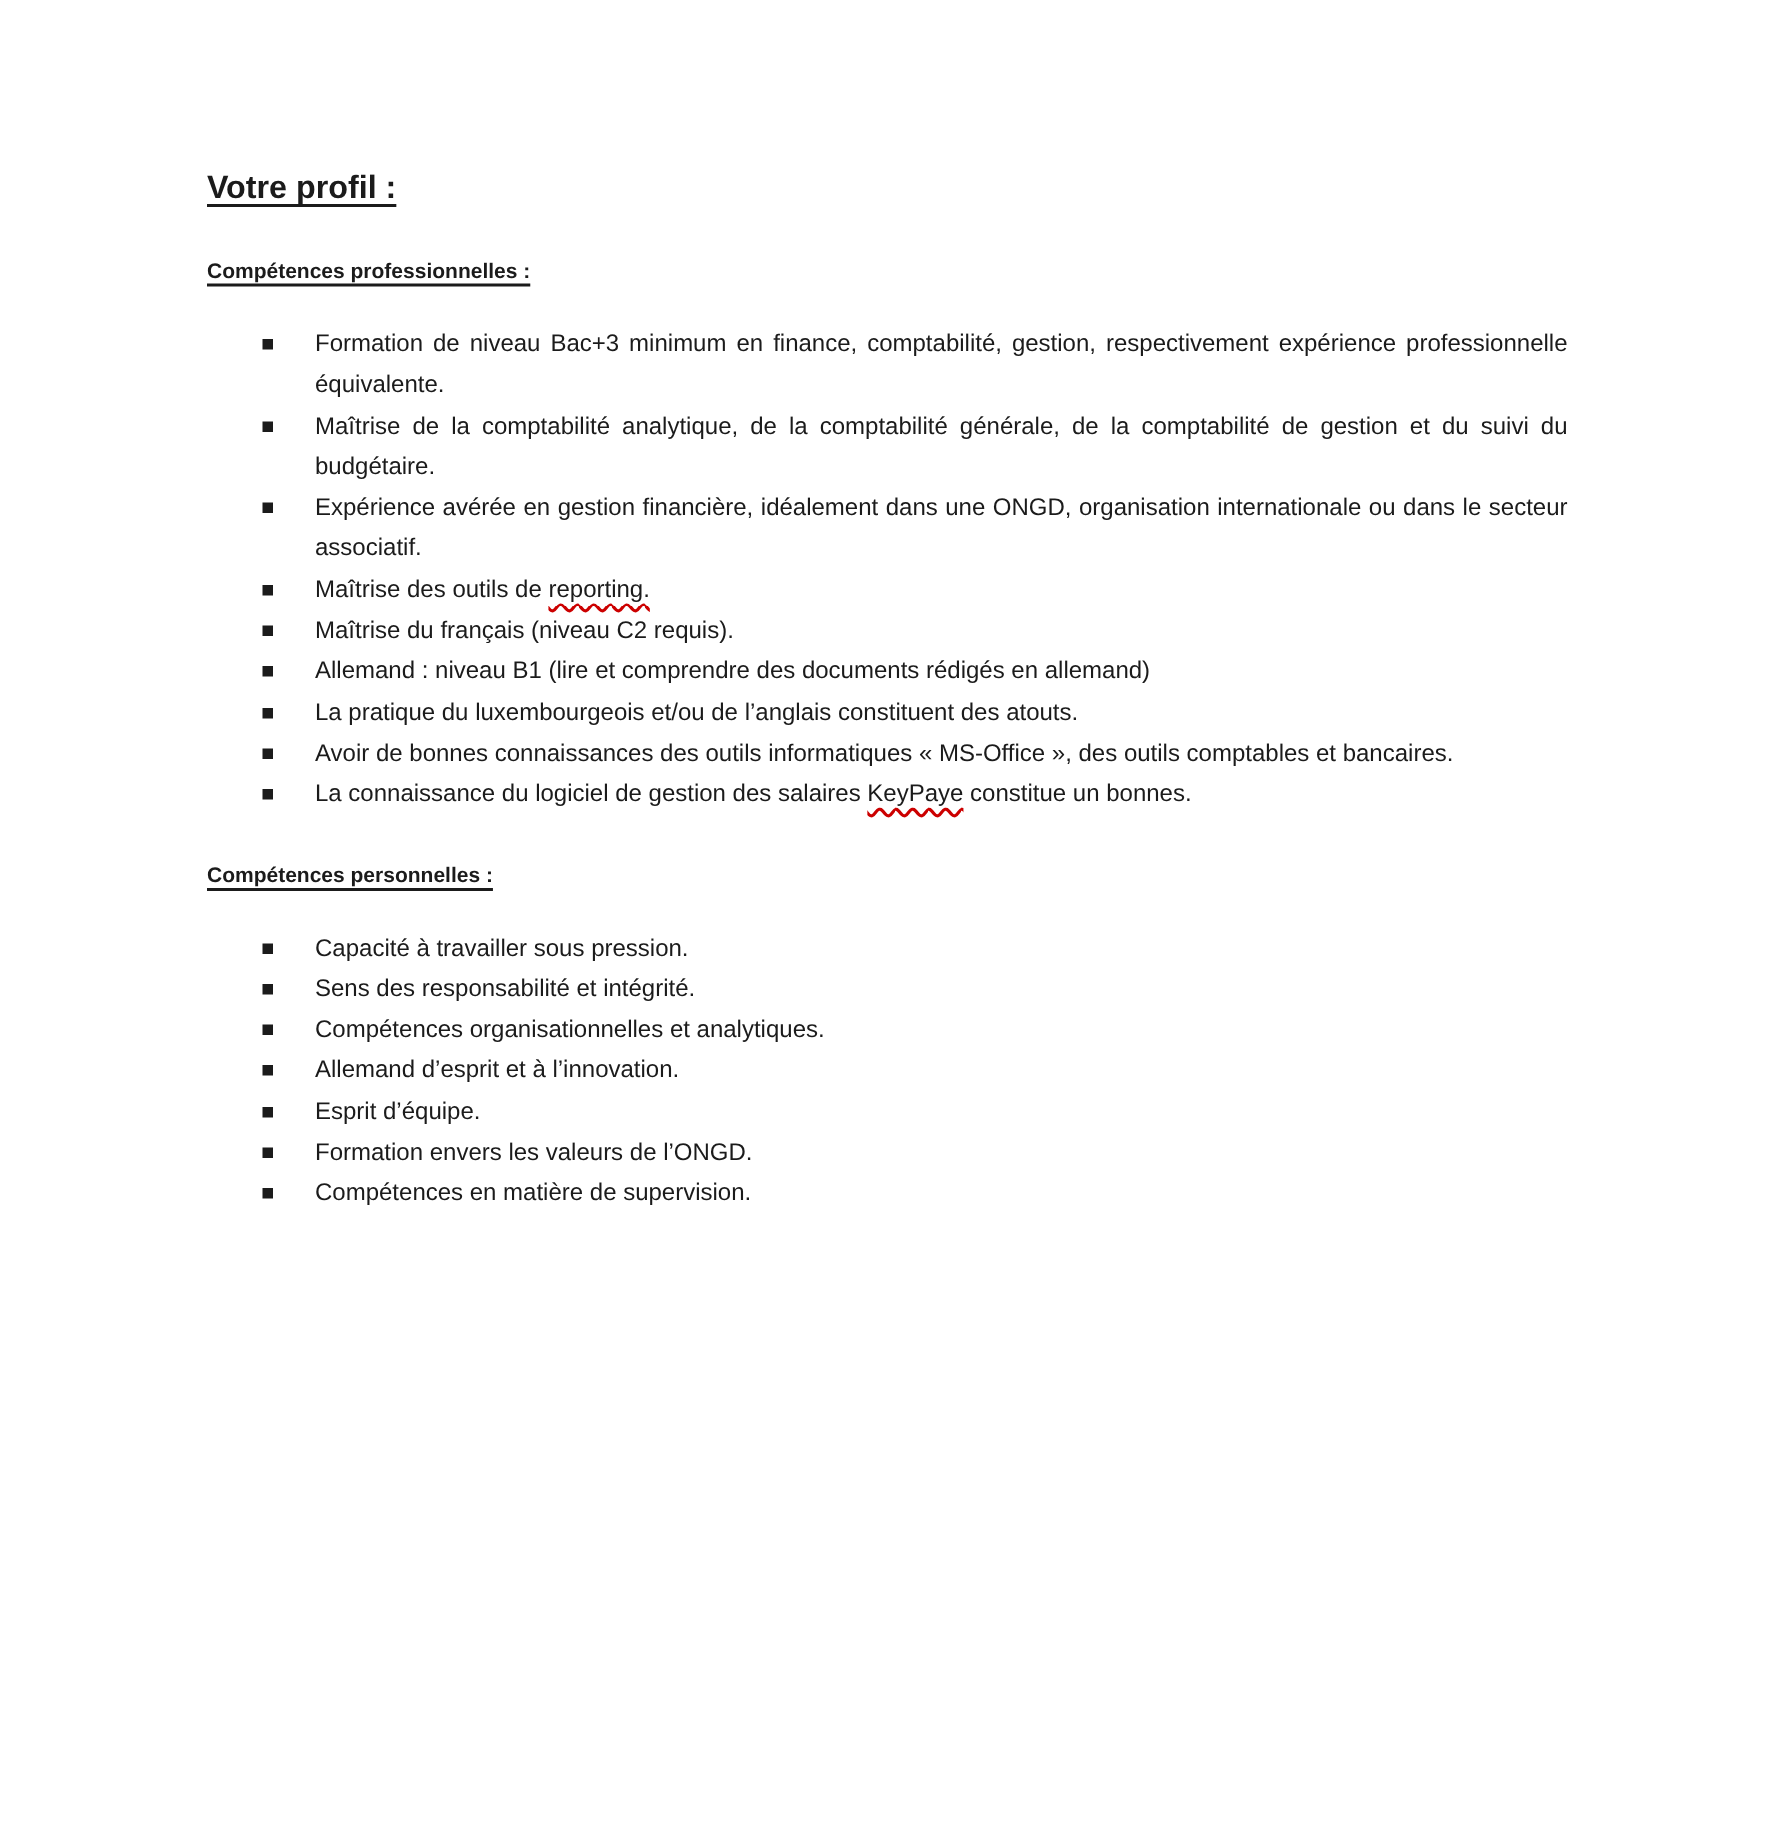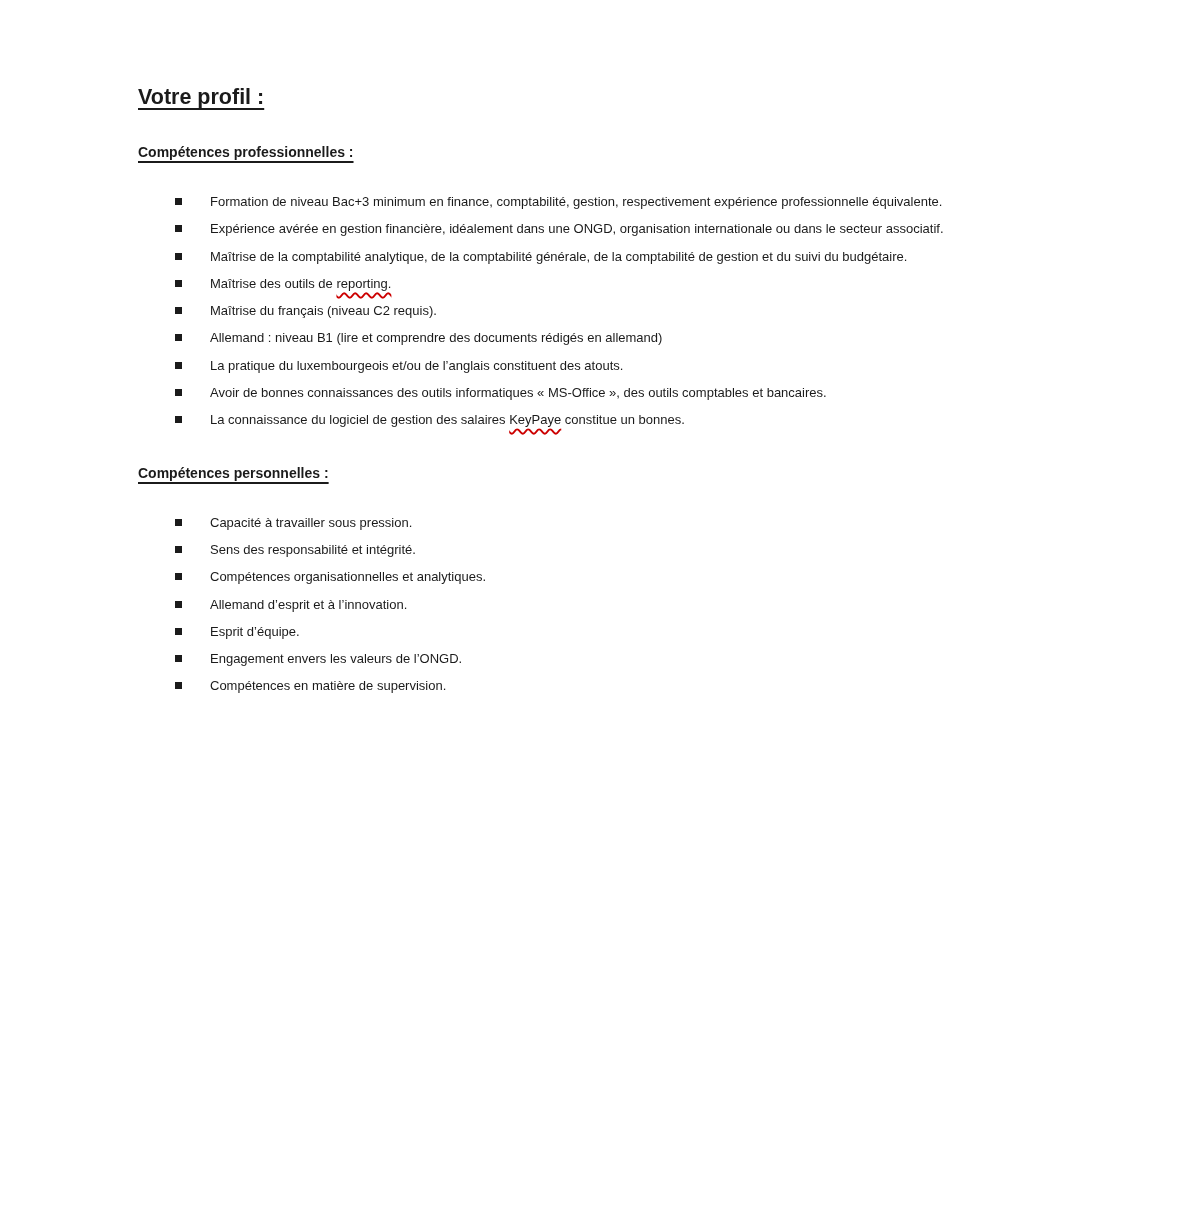--- a/index.html
+++ b/index.html
@@ -2,21 +2,21 @@
 <html lang="fr" style="--text-color: #1b1b1b; --page-bg: #ffffff; --squiggle-color: #cc0000;"><head>
 <meta charset="utf-8">
 <style>
   html, body { margin: 0; padding: 0; background: #ffffff; }
   .page {
     position: relative;
     width: 1180px;
     height: 1228px;
     background: var(--page-bg, #ffffff);
     box-sizing: border-box;
-    padding: 84px 135px 0 138px;
+    padding: 112px 135px 0 138px;
     font-family: "Liberation Sans", sans-serif;
     color: var(--text-color, #1b1b1b);
     overflow: hidden;
   }
   h1.doc-title {
     font-size: 21.5px;
     line-height: 27px;
     font-weight: 700;
     margin: 0 0 29px 0;
     text-decoration: underline;
@@ -33,21 +33,21 @@
     text-underline-offset: 4px;
   }
   ul.list {
     list-style: none;
     margin: 0 0 27px 0;
     padding: 0;
   }
   ul.list li {
     position: relative;
     padding-left: 72px;
-    font-size: 13px;
+    font-size: 16px;
     line-height: 27.3px;
   }
   ul.justified li { text-align: justify; }
   .bullet {
     position: absolute;
     left: 37px;
     top: 10px;
     width: 7px;
     height: 7px;
     background: var(--text-color, #1b1b1b);
@@ -64,36 +64,36 @@
 </head>
 <body>
 
 <div class="page">
   <h1 class="doc-title">Votre profil :</h1>
 
   <section>
     <h2 class="section-heading">Compétences professionnelles :</h2>
     <ul class="list justified">
         <li><span class="bullet"></span><span class="seg">Formation de niveau Bac+3 minimum en finance, comptabilité, gestion, respectivement expérience professionnelle équivalente.</span></li>
+        <li><span class="bullet"></span><span class="seg">Maîtrise de la comptabilité analytique, de la comptabilité générale, de la comptabilité de gestion et du suivi du budgétaire.</span></li>
         <li><span class="bullet"></span><span class="seg">Expérience avérée en gestion financière, idéalement dans une ONGD, organisation internationale ou dans le secteur associatif.</span></li>
-        <li><span class="bullet"></span><span class="seg">Maîtrise de la comptabilité analytique, de la comptabilité générale, de la comptabilité de gestion et du suivi du budgétaire.</span></li>
         <li><span class="bullet"></span><span class="seg">Maîtrise des outils de </span><span class="seg seg-spellcheck">reporting.</span></li>
         <li><span class="bullet"></span><span class="seg">Maîtrise du français (niveau C2 requis).</span></li>
         <li><span class="bullet"></span><span class="seg">Allemand : niveau B1 (lire et comprendre des documents rédigés en allemand)</span></li>
         <li><span class="bullet"></span><span class="seg">La pratique du luxembourgeois et/ou de l’anglais constituent des atouts.</span></li>
         <li><span class="bullet"></span><span class="seg">Avoir de bonnes connaissances des outils informatiques « MS-Office », des outils comptables et bancaires.</span></li>
         <li><span class="bullet"></span><span class="seg">La connaissance du logiciel de gestion des salaires </span><span class="seg seg-spellcheck">KeyPaye</span><span class="seg"> constitue un bonnes.</span></li>
       </ul>
   </section>
 
   <section>
     <h2 class="section-heading">Compétences personnelles :</h2>
     <ul class="list">
         <li><span class="bullet"></span><span class="seg">Capacité à travailler sous pression.</span></li>
         <li><span class="bullet"></span><span class="seg">Sens des responsabilité et intégrité.</span></li>
         <li><span class="bullet"></span><span class="seg">Compétences organisationnelles et analytiques.</span></li>
         <li><span class="bullet"></span><span class="seg">Allemand d’esprit et à l’innovation.</span></li>
         <li><span class="bullet"></span><span class="seg">Esprit d’équipe.</span></li>
-        <li><span class="bullet"></span><span class="seg">Engagement envers les valeurs de l’ONGD.</span></li>
+        <li><span class="bullet"></span><span class="seg">Formation envers les valeurs de l’ONGD.</span></li>
         <li><span class="bullet"></span><span class="seg">Compétences en matière de supervision.</span></li>
       </ul>
   </section>
 </div>
 
 </body></html>

